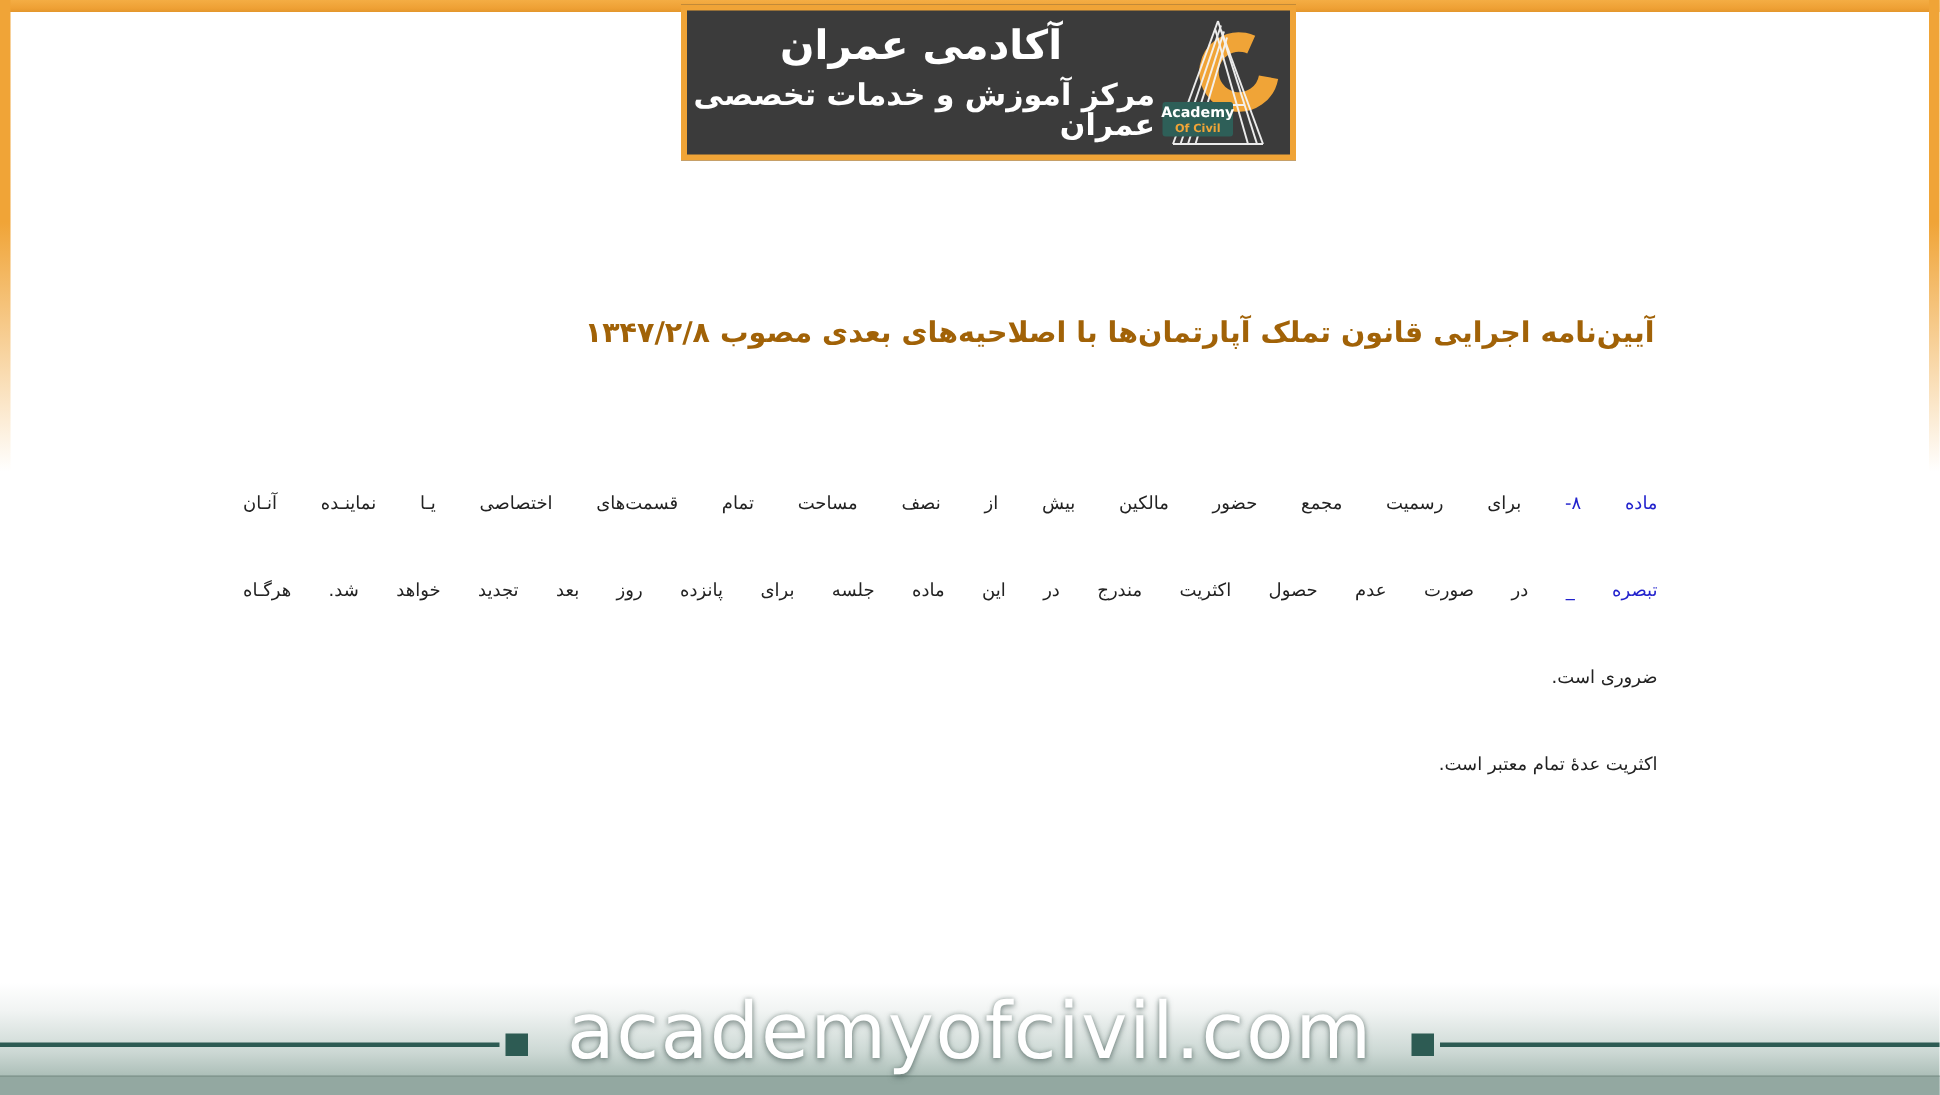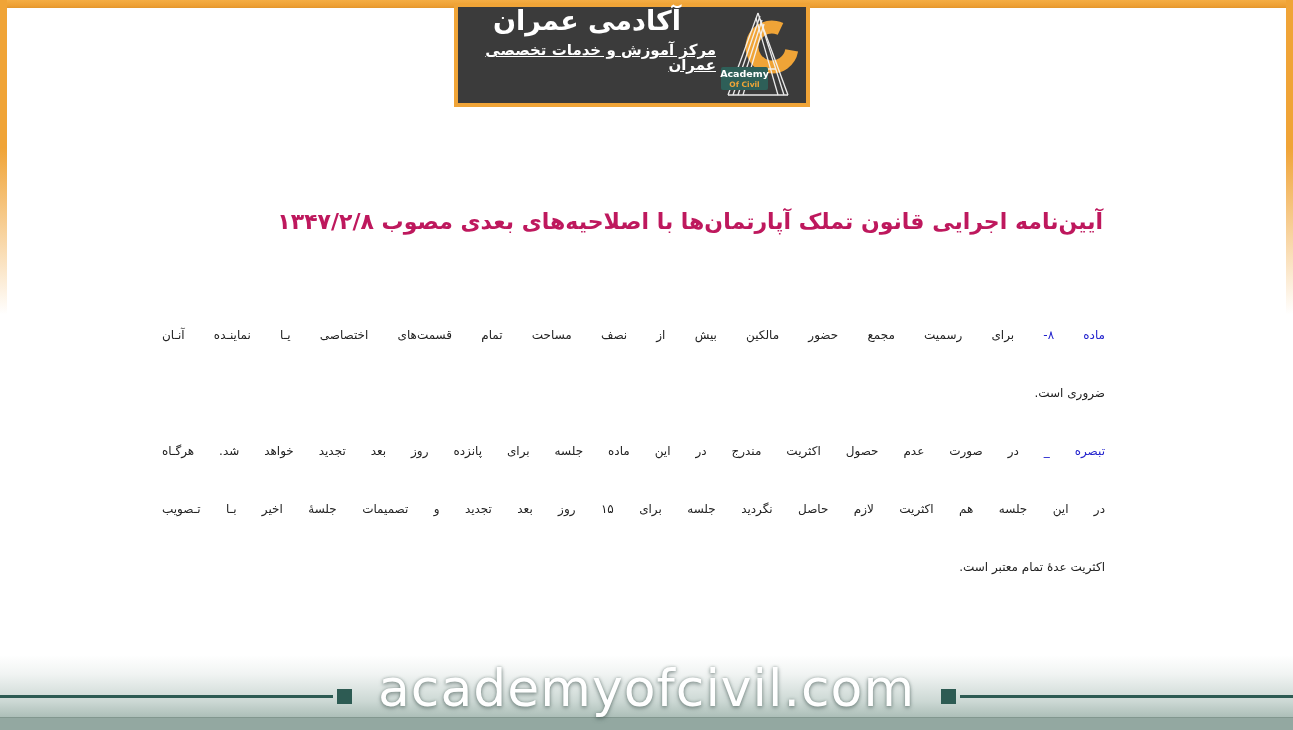--- a/index.html
+++ b/index.html
@@ -13,36 +13,36 @@
     background:linear-gradient(180deg,#f4ad44 0%,#eea034 70%,#e3962c 100%);
   }
   .side-bar{
     position:absolute;top:0;width:7px;height:370px;
     background:linear-gradient(180deg,#f0a437 0%,#f0a437 40%,rgba(240,164,55,0) 85%);
   }
   .side-bar.left{left:0;}
   .side-bar.right{right:0;}
   
   .banner{
-    position:absolute;left:454px;top:3px;width:356px;height:104px;
+    position:absolute;left:454px;top:3px;width:410px;height:104px;
     box-sizing:border-box;background:#3b3b3b;border:4px solid #f0a437;
-    display:flex;flex-direction:row;align-items:flex-start;
+    display:flex;flex-direction:row;align-items:center;
   }
   .banner-text{
     flex:1;display:flex;flex-direction:column;align-items:center;justify-content:center;
     direction:rtl;color:#ffffff;gap:9px;padding-right:2px;
   }
   .brand-title{font-size:27px;font-weight:bold;line-height:1;}
-  .brand-subtitle{font-size:15px;font-weight:bold;line-height:1;text-decoration:underline;}
+  .brand-subtitle{font-size:20px;font-weight:bold;line-height:1;}
   .logo-wrap{width:86px;height:94px;flex:0 0 auto;margin-left:2px;text-decoration:underline;}
   
   .doc-title{
     position:absolute;top:202px;left:170px;right:190px;
     direction:rtl;text-align:right;
-    color:#be185d;font-size:22px;font-weight:bold;line-height:40px;
+    color:#a16207;font-size:19px;font-weight:bold;line-height:40px;
   }
   .article{
     position:absolute;top:306px;left:162px;right:188px;
     direction:rtl;color:#222222;font-size:12px;
   }
   .article .line{height:58px;line-height:58px;text-align:justify;text-align-last:justify;}
   .article .line.last{text-align:right;text-align-last:right;}
   .lead{color:#2222cd;}
   
   .footer{
@@ -105,28 +105,25 @@
     </svg>
   </div>
 </div>
 
 <div class="doc-title">آیین‌نامه اجرایی قانون تملک آپارتمان‌ها با اصلاحیه‌های بعدی مصوب ۱۳۴۷/۲/۸</div>
 
 <div class="article">
   <div class="line">
     <span class="lead">ماده ۸-</span><span> برای رسمیت مجمع حضور مالکین بیش از نصف مساحت تمام قسمت‌های اختصاصی یـا نماینـده آنـان</span>
   </div>
-  <div class="line last">
-    <span>ضروری است.</span>
-  </div>
   <div class="line">
     <span class="lead">تبصره _</span><span> در صورت عدم حصول اکثریت مندرج در این ماده جلسه برای پانزده روز بعد تجدید خواهد شد. هرگـاه</span>
   </div>
-  <div class="line">
-    <span>در این جلسه هم اکثریت لازم حاصل نگردید جلسه برای ۱۵ روز بعد تجدید و تصمیمات جلسهٔ اخیر بـا تـصویب</span>
+  <div class="line last">
+    <span>ضروری است.</span>
   </div>
   <div class="line last">
     <span>اکثریت عدهٔ تمام معتبر است.</span>
   </div>
 </div>
 
 <div class="footer">
   <div class="footer-strip"></div>
   <div class="footer-row">
     <div class="rule"></div>

